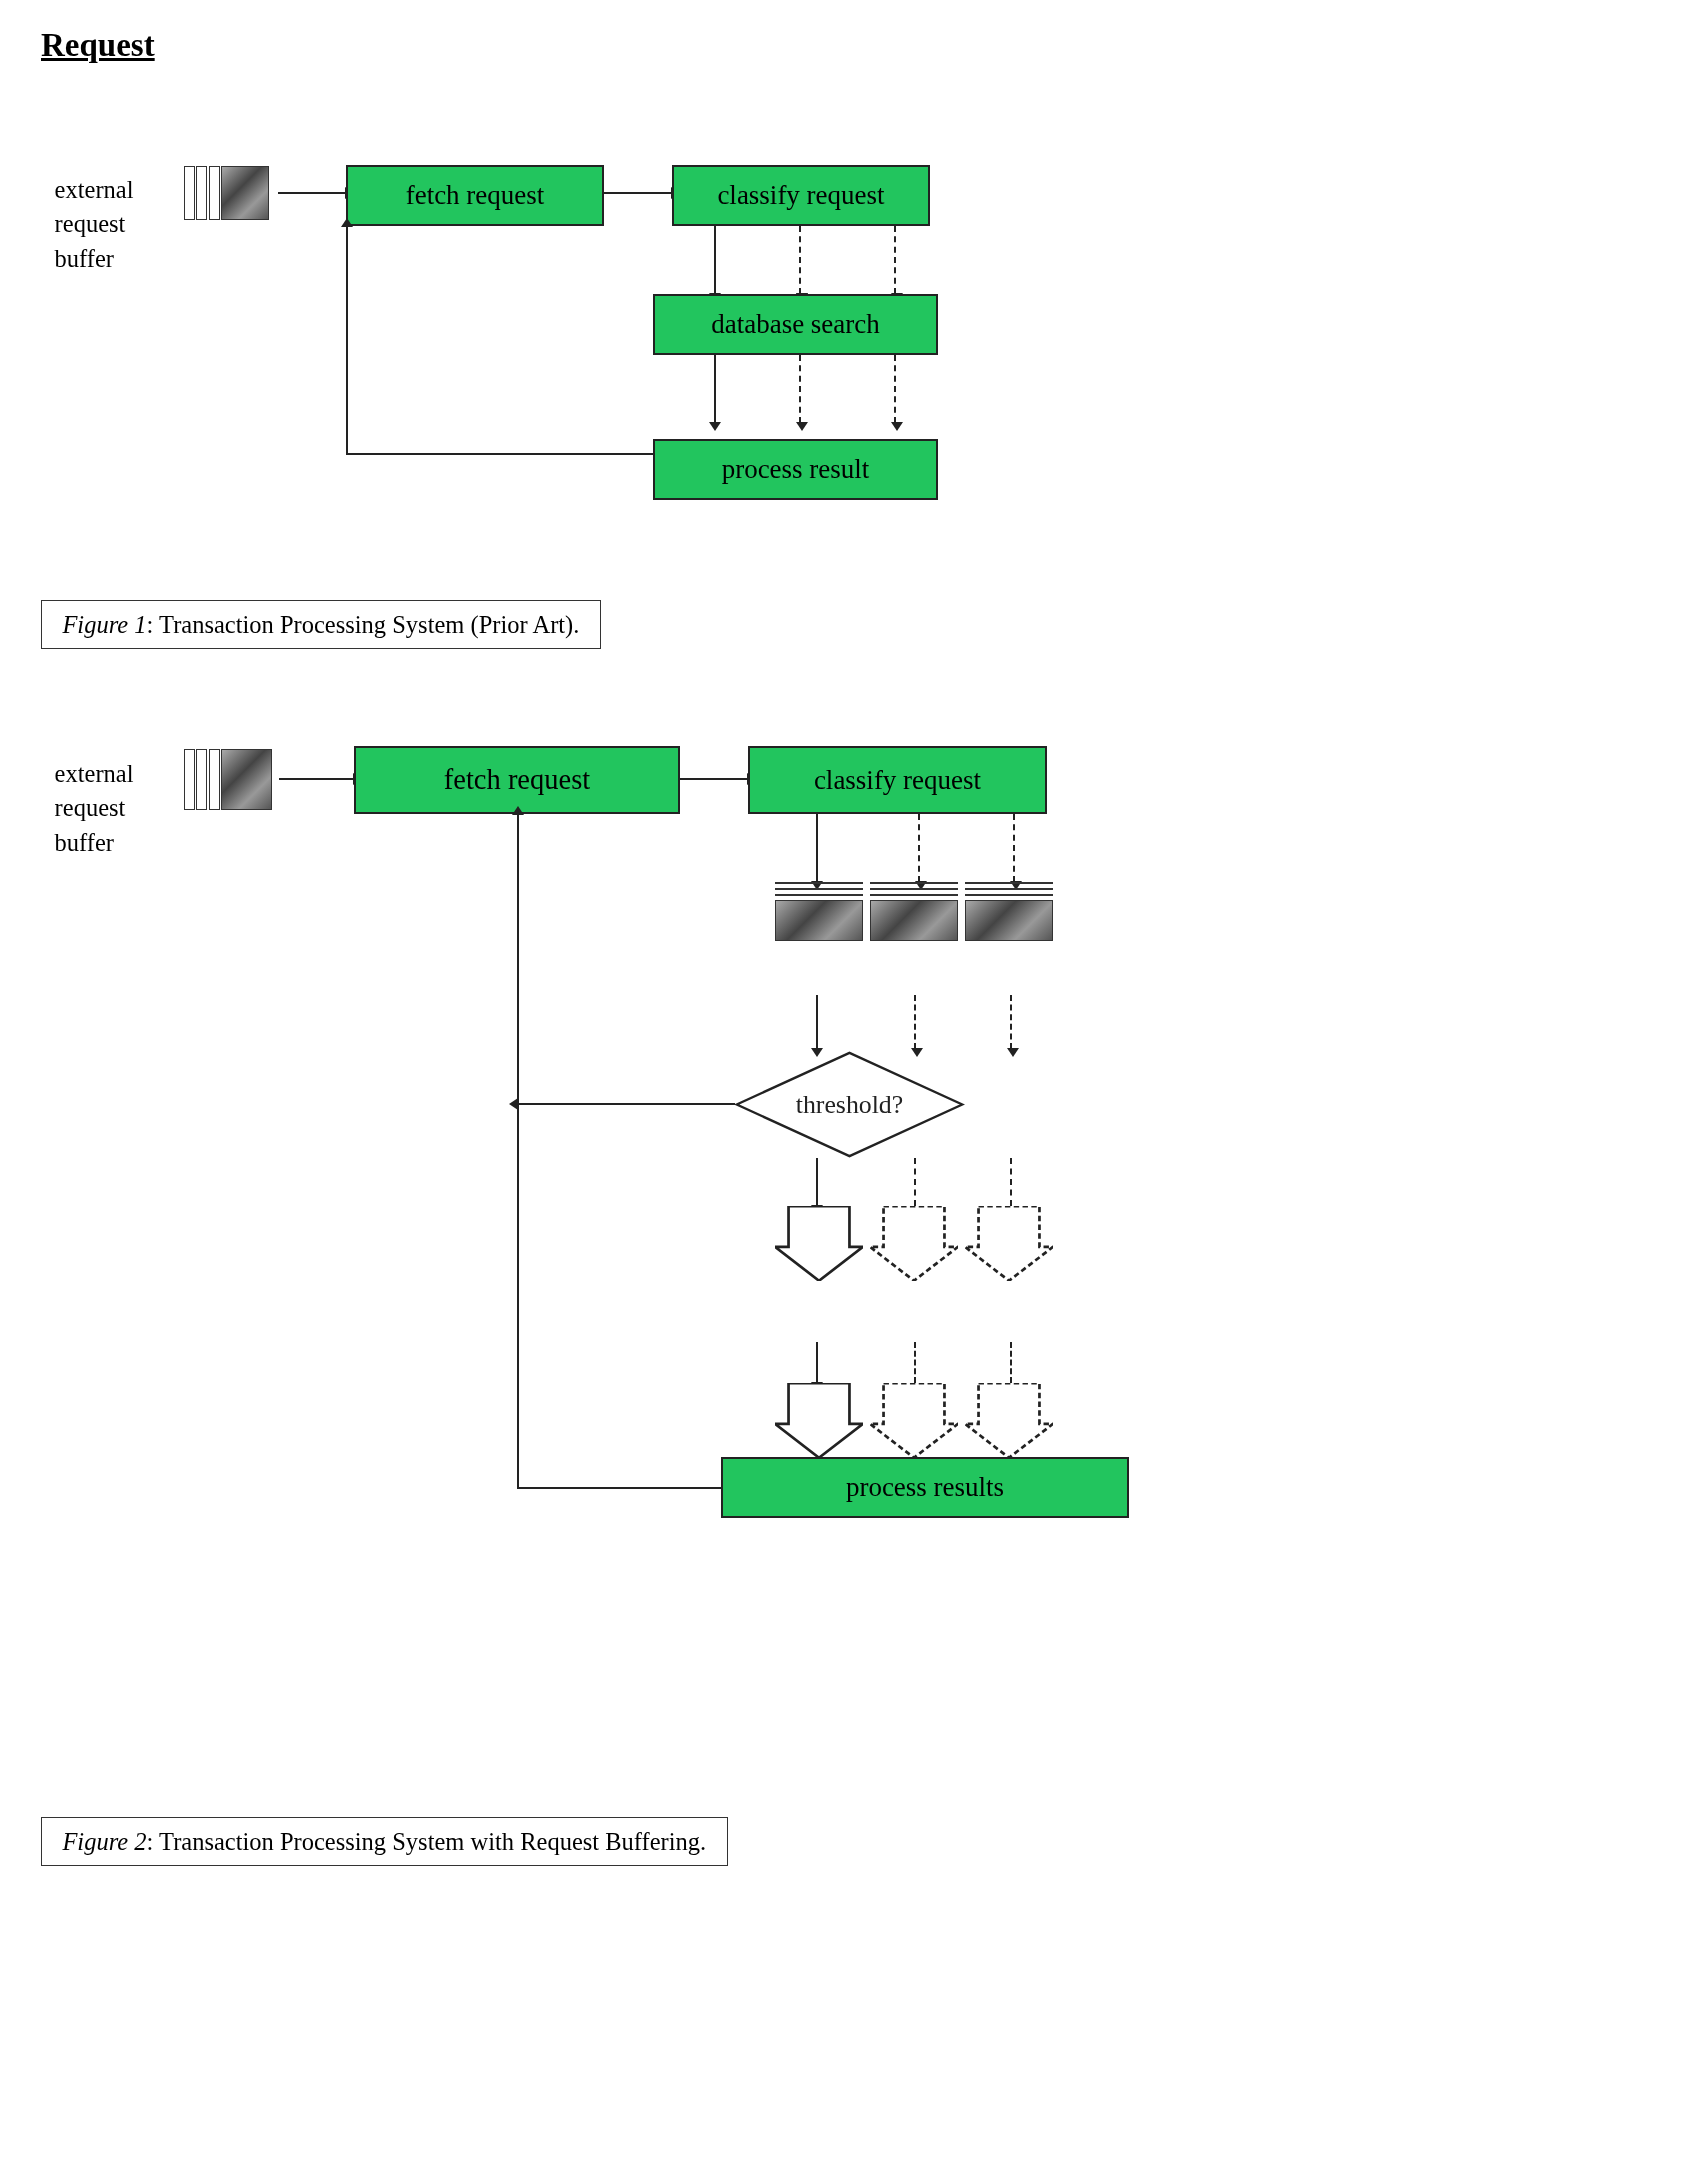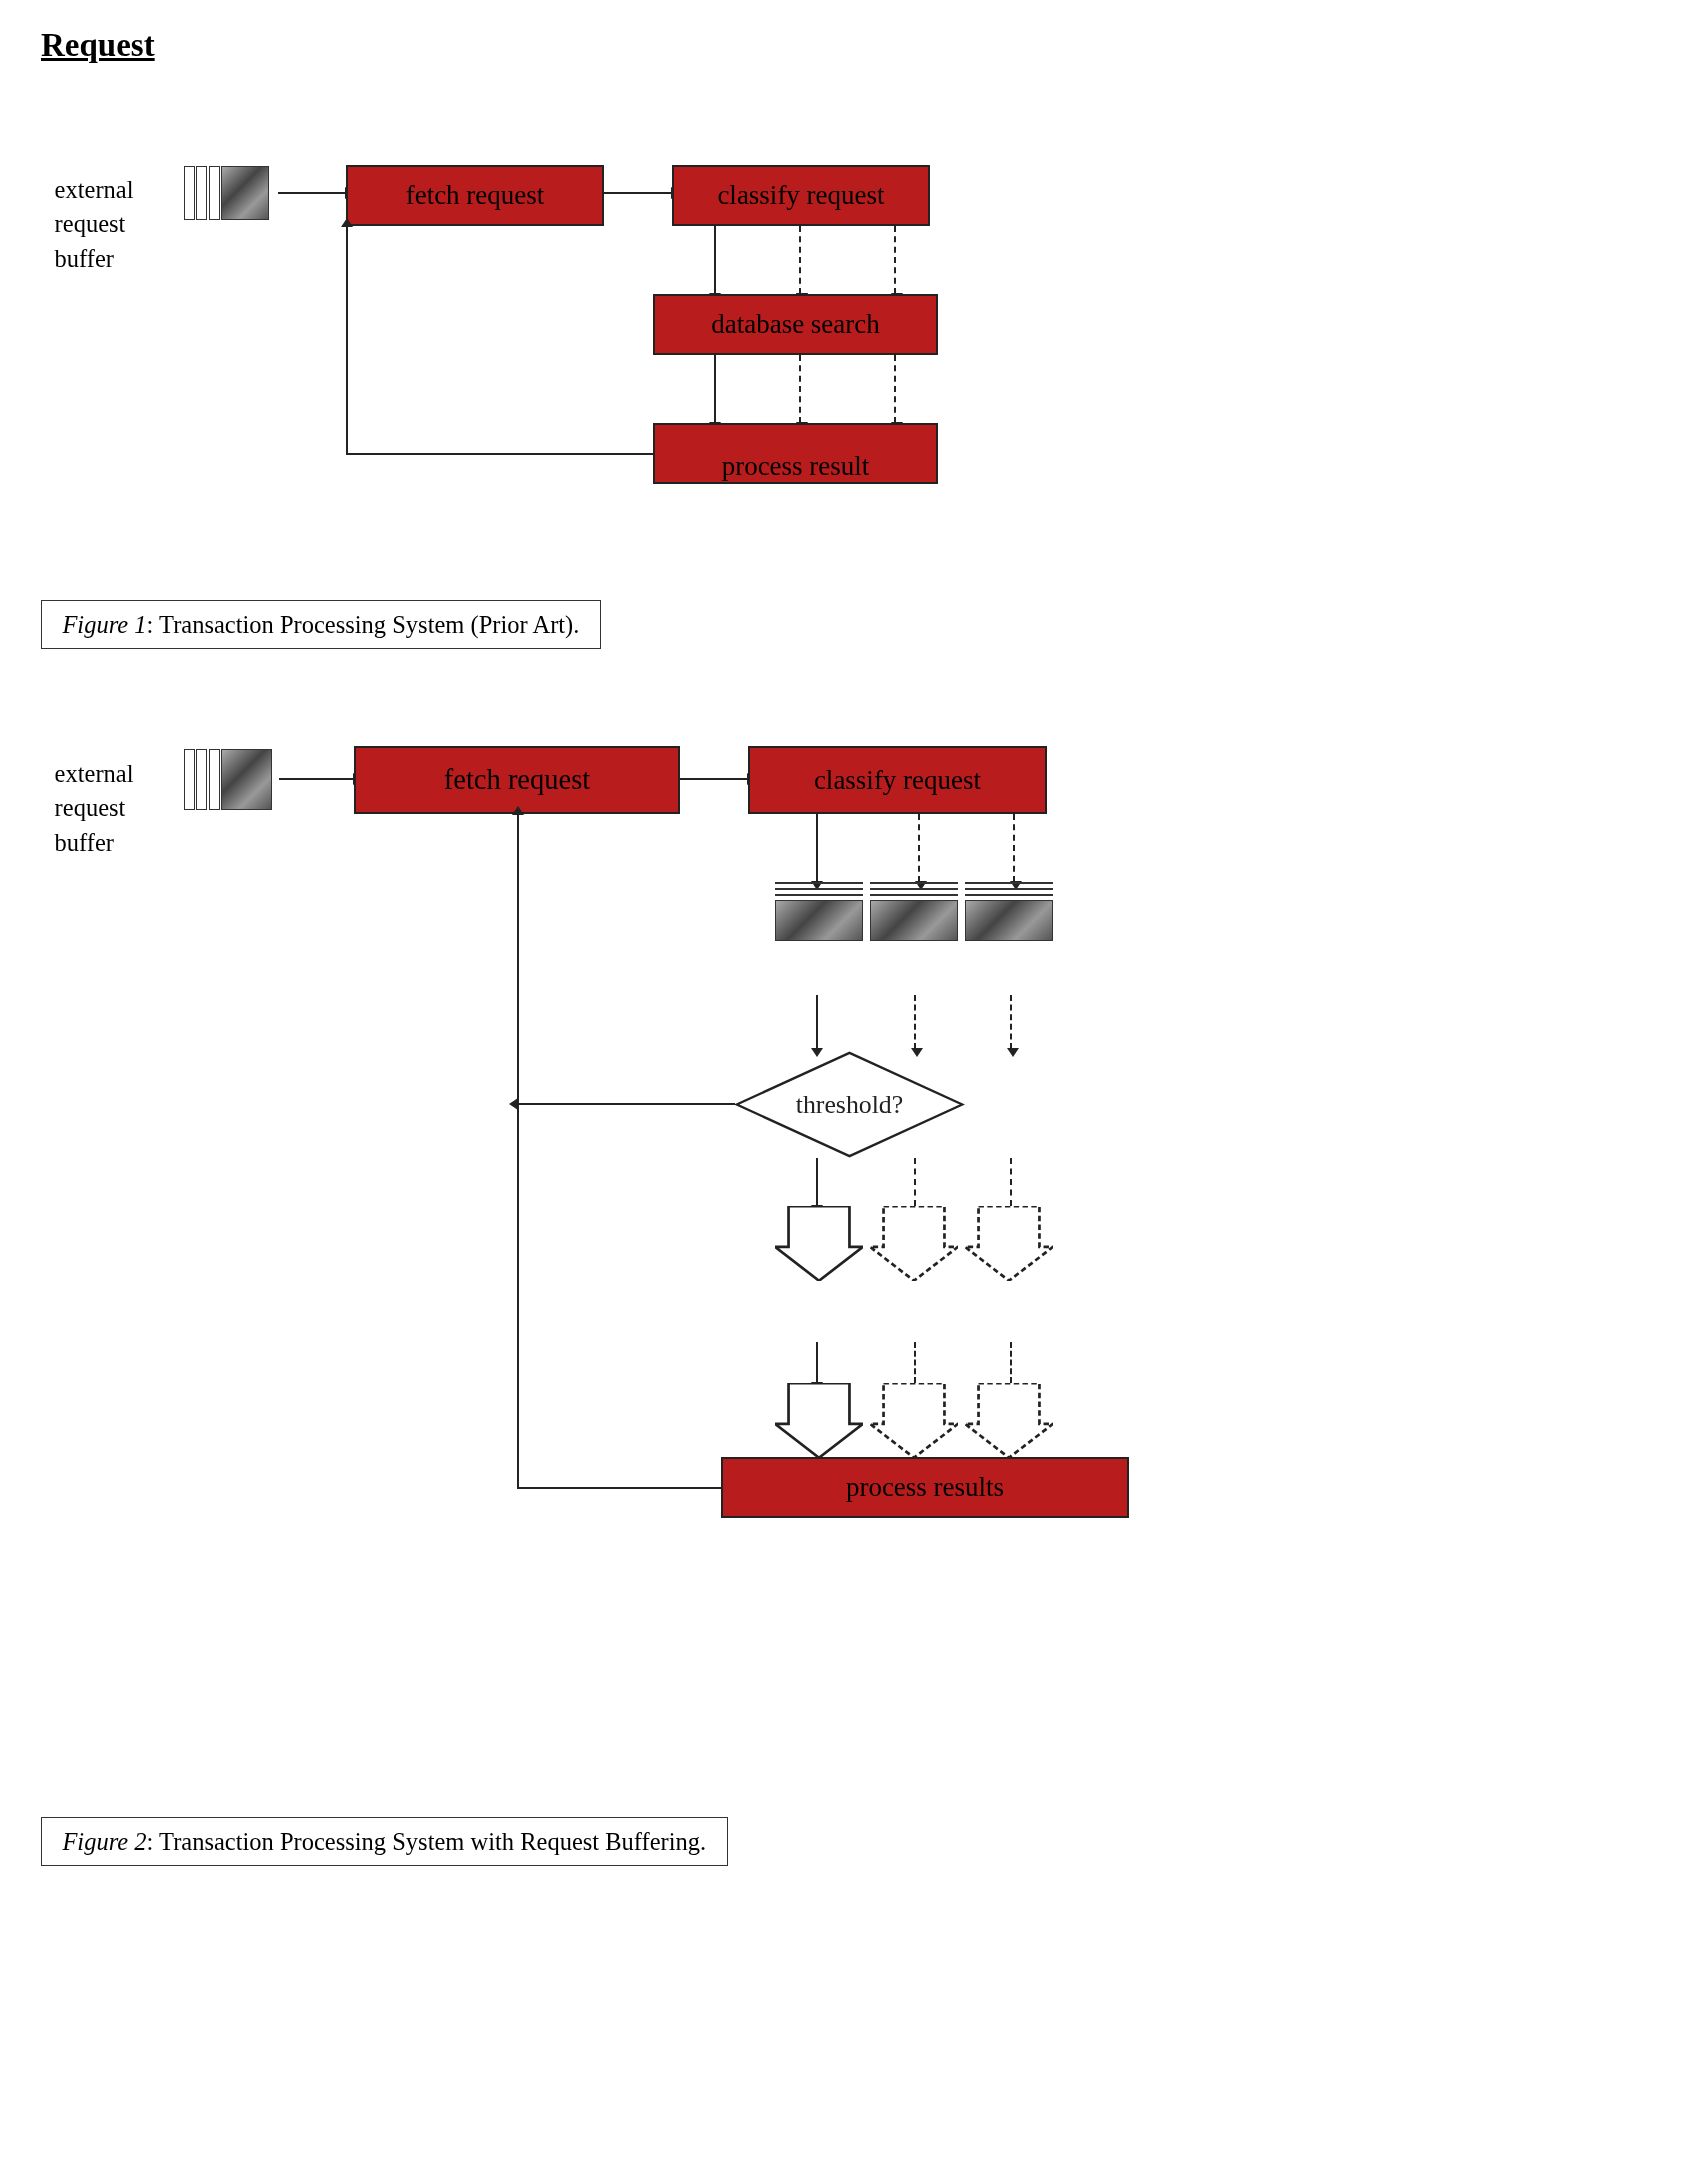--- a/index.html
+++ b/index.html
@@ -38,21 +38,21 @@
     .diagram {
       position: relative;
       width: 1495px;
       margin-left: 0;
     }
 
     
     .box {
       position: absolute;
       border: 2px solid #222;
-      background: #b91c1c;
+      background: #22c55e;
       display: flex;
       align-items: center;
       justify-content: center;
       font-size: 27px;
       text-align: center;
     }
     .buffer-label {
       position: absolute;
       font-size: 24.5px;
       line-height: 1.3;
@@ -179,21 +179,21 @@
     </div>
 
     <div class="arrow arrow-v arrowhead-down" style="left:673px; top:250px; height:68px;"></div>
     <div class="arrow-dashed-v" style="left:758px; top:250px; height:68px; border-left:2px dashed #222;">
       <div style="position:absolute; bottom:-8.2px; left:-5.4px; border-top:9.5px solid #222; border-left:6.8px solid transparent; border-right:6.8px solid transparent;"></div>
     </div>
     <div class="arrow-dashed-v" style="left:853px; top:250px; height:68px; border-left:2px dashed #222;">
       <div style="position:absolute; bottom:-8.2px; left:-5.4px; border-top:9.5px solid #222; border-left:6.8px solid transparent; border-right:6.8px solid transparent;"></div>
     </div>
 
-    <div class="box" style="left:612px; top:318px; width:285px; height:61px;align-items:flex-end;">
+    <div class="box" style="left:612px; top:334px; width:285px; height:61px;">
       <span>process result</span>
     </div>
 
     <div class="arrow arrow-h" style="left:305px; top:348px; width:307px;"></div>
 
     <div class="arrow arrow-v arrowhead-up" style="left:305px; top:121px; height:227px;"></div>
 
   </div>
 
   

